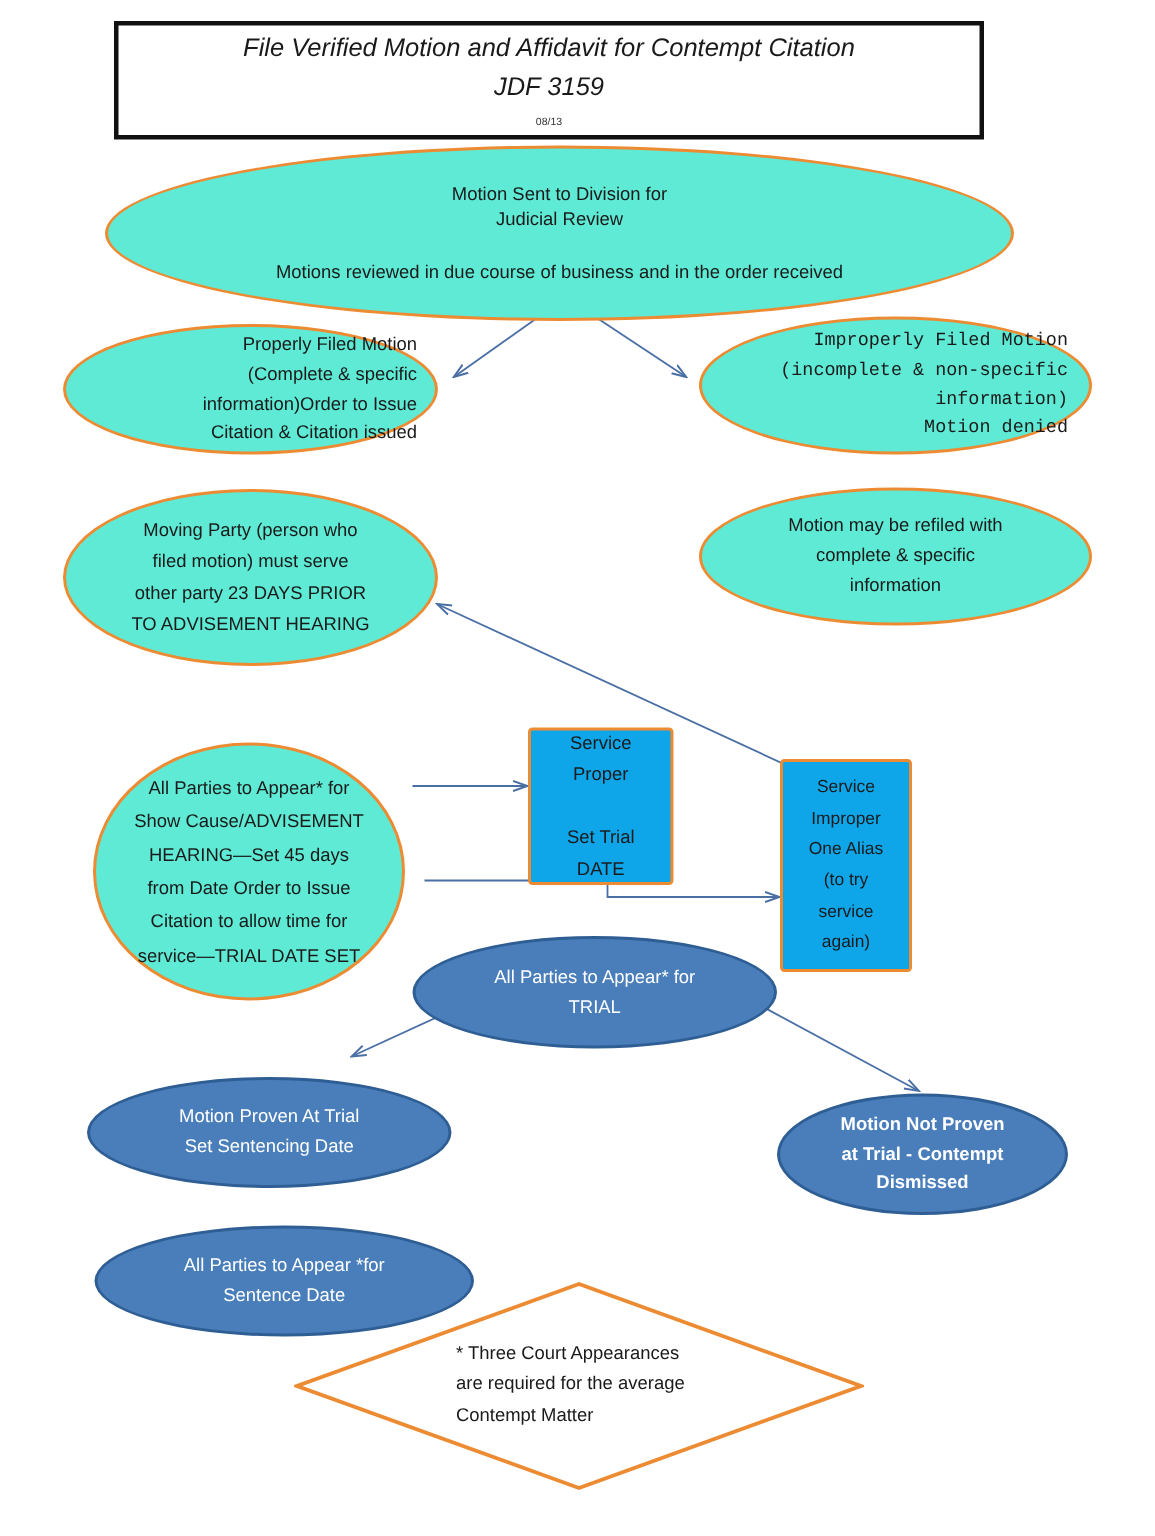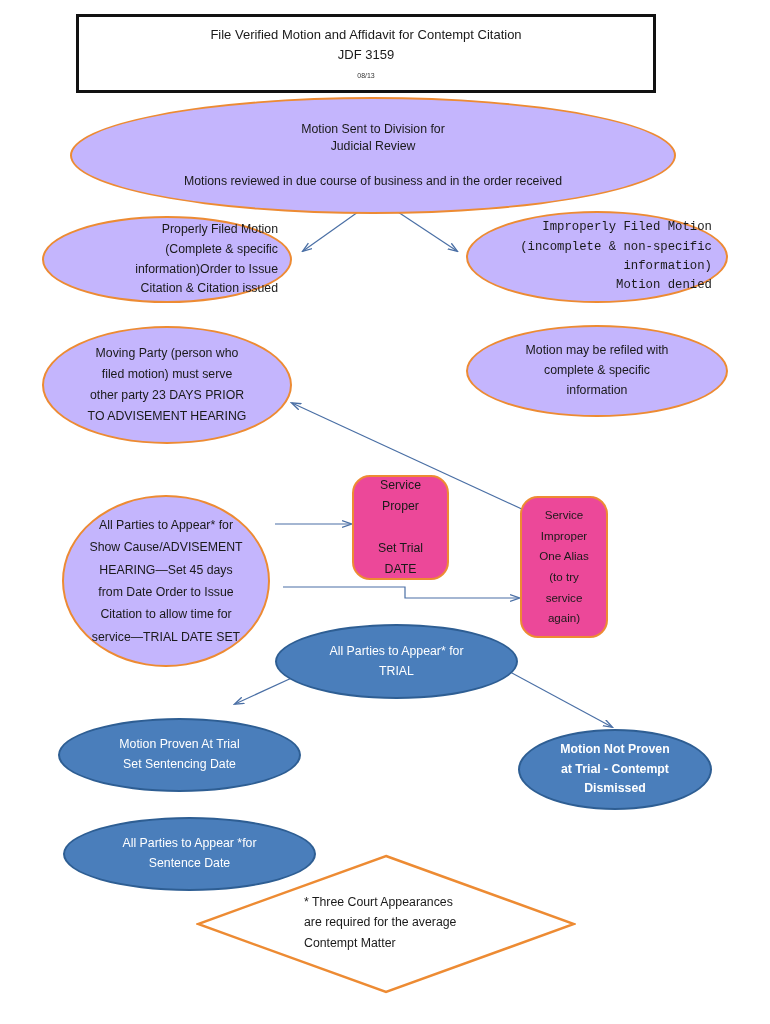--- a/index.html
+++ b/index.html
@@ -6,27 +6,27 @@
   html,body{margin:0;padding:0;background:#ffffff;}
   body{
     width:770px;height:1024px;position:relative;overflow:hidden;
     font-family:"Liberation Sans","DejaVu Sans",sans-serif;
     color:#1a1a1a;
   }
   #canvas{position:absolute;left:0;top:0;width:770px;height:1024px;}
   .svg-layer{position:absolute;left:0;top:0;width:770px;height:1024px;pointer-events:none;}
   .node{position:absolute;display:flex;align-items:center;justify-content:center;box-sizing:border-box;}
   .node .txt{width:100%;line-height:1.42;white-space:pre-line;}
-  .ellipse{border:2.5px solid #ED8B33;border-radius:50%;background:#c4b5fd;}
+  .ellipse{border:2.5px solid #ED8B33;border-radius:50%;background:#5eead4;}
   .ellipse-blue{border:2px solid #2E5E93;border-radius:50%;background:#4A7EBB;color:#ffffff;}
-  .rrect{border:2.5px solid #ED8B33;border-radius:18px;background:#ec4899;}
+  .rrect{border:2.5px solid #ED8B33;border-radius:3px;background:#0ea5e9;margin-top:10px;}
   .hdrbox{border:3px solid #111111;background:#ffffff;}
   .c{text-align:center;}
   .l{text-align:right;}
-  .fs13{font-size:13px;}
+  .fs13{font-size:17px;font-style:italic;}
   .fs12{font-size:12.3px;}
   .fs115{font-size:11.6px;}
   .fs7{font-size:7px;}
   .pad-l{padding-left:22px;padding-right:12px;}
   .diamond-wrap{position:absolute;}
   .diamond-txt{position:absolute;font-size:12.3px;line-height:1.65;white-space:pre-line;text-align:left;}
 </style>
 </head>
 <body>
 

